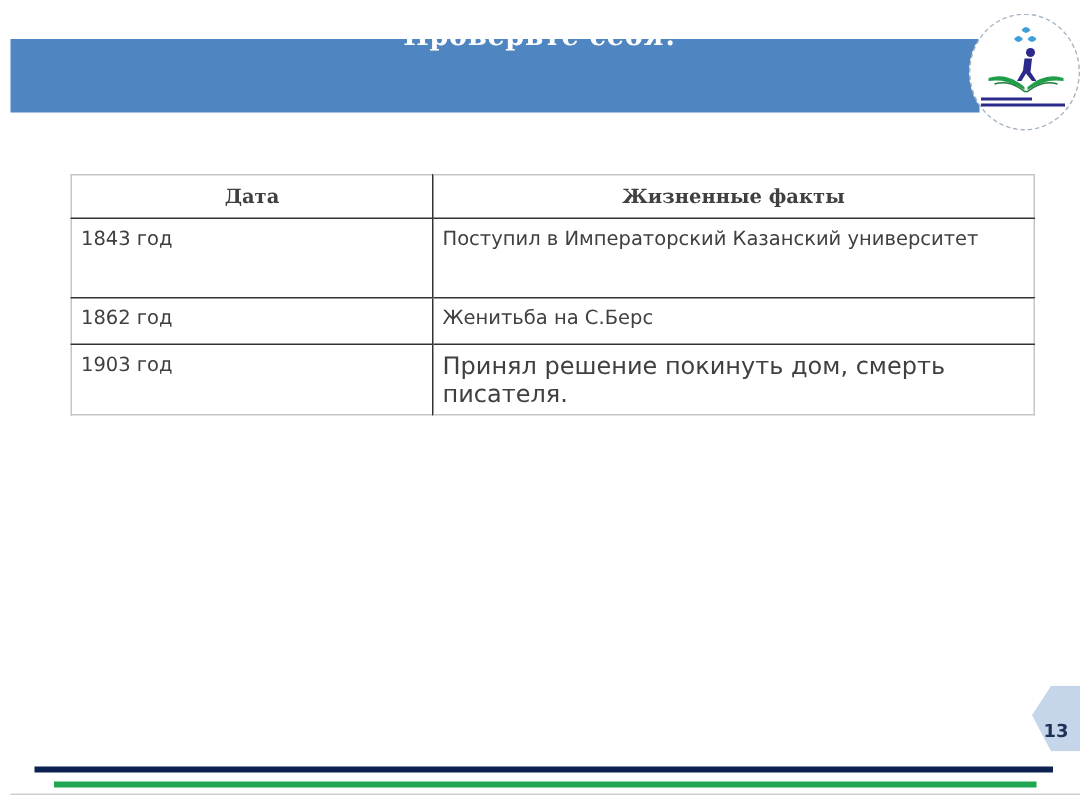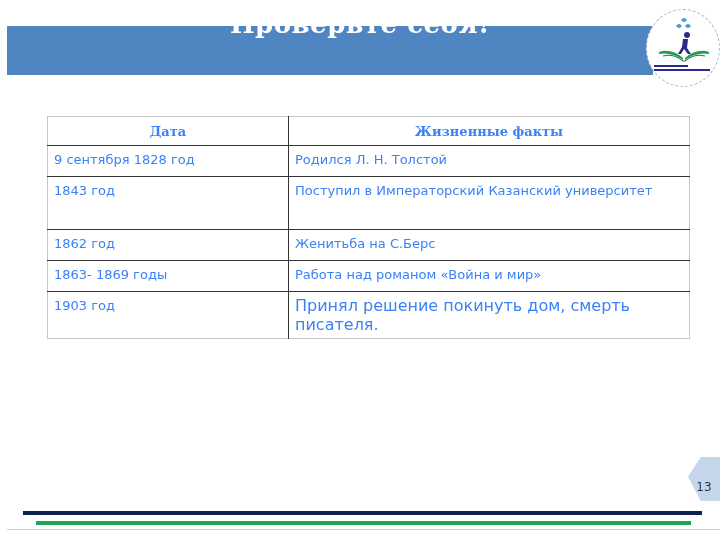--- a/index.html
+++ b/index.html
@@ -1,29 +1,29 @@
 <!DOCTYPE html>
 <html><head>
 <meta charset="utf-8">
 <style>
   html, body { margin:0; padding:0; }
   body { width:720px; height:540px; background:#ffffff; position:relative; overflow:hidden; font-family:"DejaVu Sans", sans-serif; }
   .title-bar { position:absolute; left:7px; top:26px; width:646px; height:49px; background:#4f86c2; }
-  .title-text { position:absolute; left:0; top:0; width:720px; height:49px; line-height:49px; text-align:center; color:#ffffff; font-family:"DejaVu Serif", serif; font-weight:bold; font-size:26px; letter-spacing:0.5px; }
+  .title-text { position:absolute; left:0; top:0; width:720px; height:49px; line-height:49px; text-align:center; color:#ffffff; font-family:"DejaVu Serif", serif; font-weight:bold; font-size:18px; letter-spacing:0.5px; }
   .logo { position:absolute; left:646px; top:9px; width:74px; height:78px; border-radius:50%; background:#ffffff; border:1px dashed #a9b4c2; box-sizing:border-box; }
   .logo svg { position:absolute; left:0; top:0; }
-  table.facts { position:absolute; left:47px; top:116px; width:643px; border-collapse:collapse; font-size:13px; color:#3b82f6; border:1px solid #c6c6c6; }
+  table.facts { position:absolute; left:47px; top:116px; width:643px; border-collapse:collapse; font-size:13px; color:#404040; border:1px solid #c6c6c6; }
   table.facts th { font-family:"DejaVu Serif", serif; font-weight:bold; font-size:13px; text-align:center; height:28px; padding:0 6px; border-bottom:1.5px solid #333; }
   table.facts td { padding:4px 6px; vertical-align:top; border-top:1.5px solid #333; line-height:19px; }
   table.facts td.col-date, table.facts th.col-date { width:228px; border-right:1.5px solid #333; }
   table.facts tr.r1 td { height:22px; }
   table.facts tr.r2 td { height:44px;margin-top:20px; }
   table.facts tr.r3 td, table.facts tr.r4 td, table.facts tr.r5 td, table.facts tr.r6 td { height:22px; }
   .page-tab { position:absolute; left:688px; top:457px; width:32px; height:44px; background:#c5d6eb; clip-path:polygon(40% 0, 100% 0, 100% 100%, 40% 100%, 0 45%); }
-  .page-num { position:absolute; left:690px; top:480px; width:28px; text-align:center; font-size:12px; font-weight:normal; color:#1f2f55; }
+  .page-num { position:absolute; left:690px; top:480px; width:28px; text-align:center; font-size:12px; font-weight:bold; color:#1f2f55; }
   .line-navy { position:absolute; left:23px; top:511px; width:679px; height:4px; background:#0d2150; }
   .line-green { position:absolute; left:36px; top:521px; width:655px; height:4px; background:#1ea653; }
   .line-gray { position:absolute; left:7px; top:529px; width:713px; height:1px; background:#cfcfcf; }
 </style>
 </head>
 <body>
 
 <div class="title-bar"></div>
 <div class="title-text">Проверьте себя!</div>
 
@@ -43,35 +43,27 @@
 </div>
 
 <table class="facts">
   <thead>
     <tr>
       <th class="col-date">Дата</th>
       <th>Жизненные факты</th>
     </tr>
   </thead>
   <tbody>
-    <tr class="r1">
-      <td class="col-date">9 сентября 1828 год</td>
-      <td>Родился Л. Н. Толстой</td>
-    </tr>
     <tr class="r2">
       <td class="col-date">1843 год</td>
       <td style="">Поступил в Императорский Казанский университет</td>
     </tr>
     <tr class="r3">
       <td class="col-date">1862 год</td>
       <td>Женитьба на С.Берс</td>
-    </tr>
-    <tr class="r4">
-      <td class="col-date">1863- 1869 годы</td>
-      <td>Работа над романом «Война и мир»</td>
     </tr>
     <tr class="r6">
       <td class="col-date">1903 год</td>
       <td style="font-size:16px;">Принял решение покинуть дом, смерть писателя.</td>
     </tr>
   </tbody>
 </table>
 
 <div class="page-tab"></div>
 <div class="page-num">13</div>

